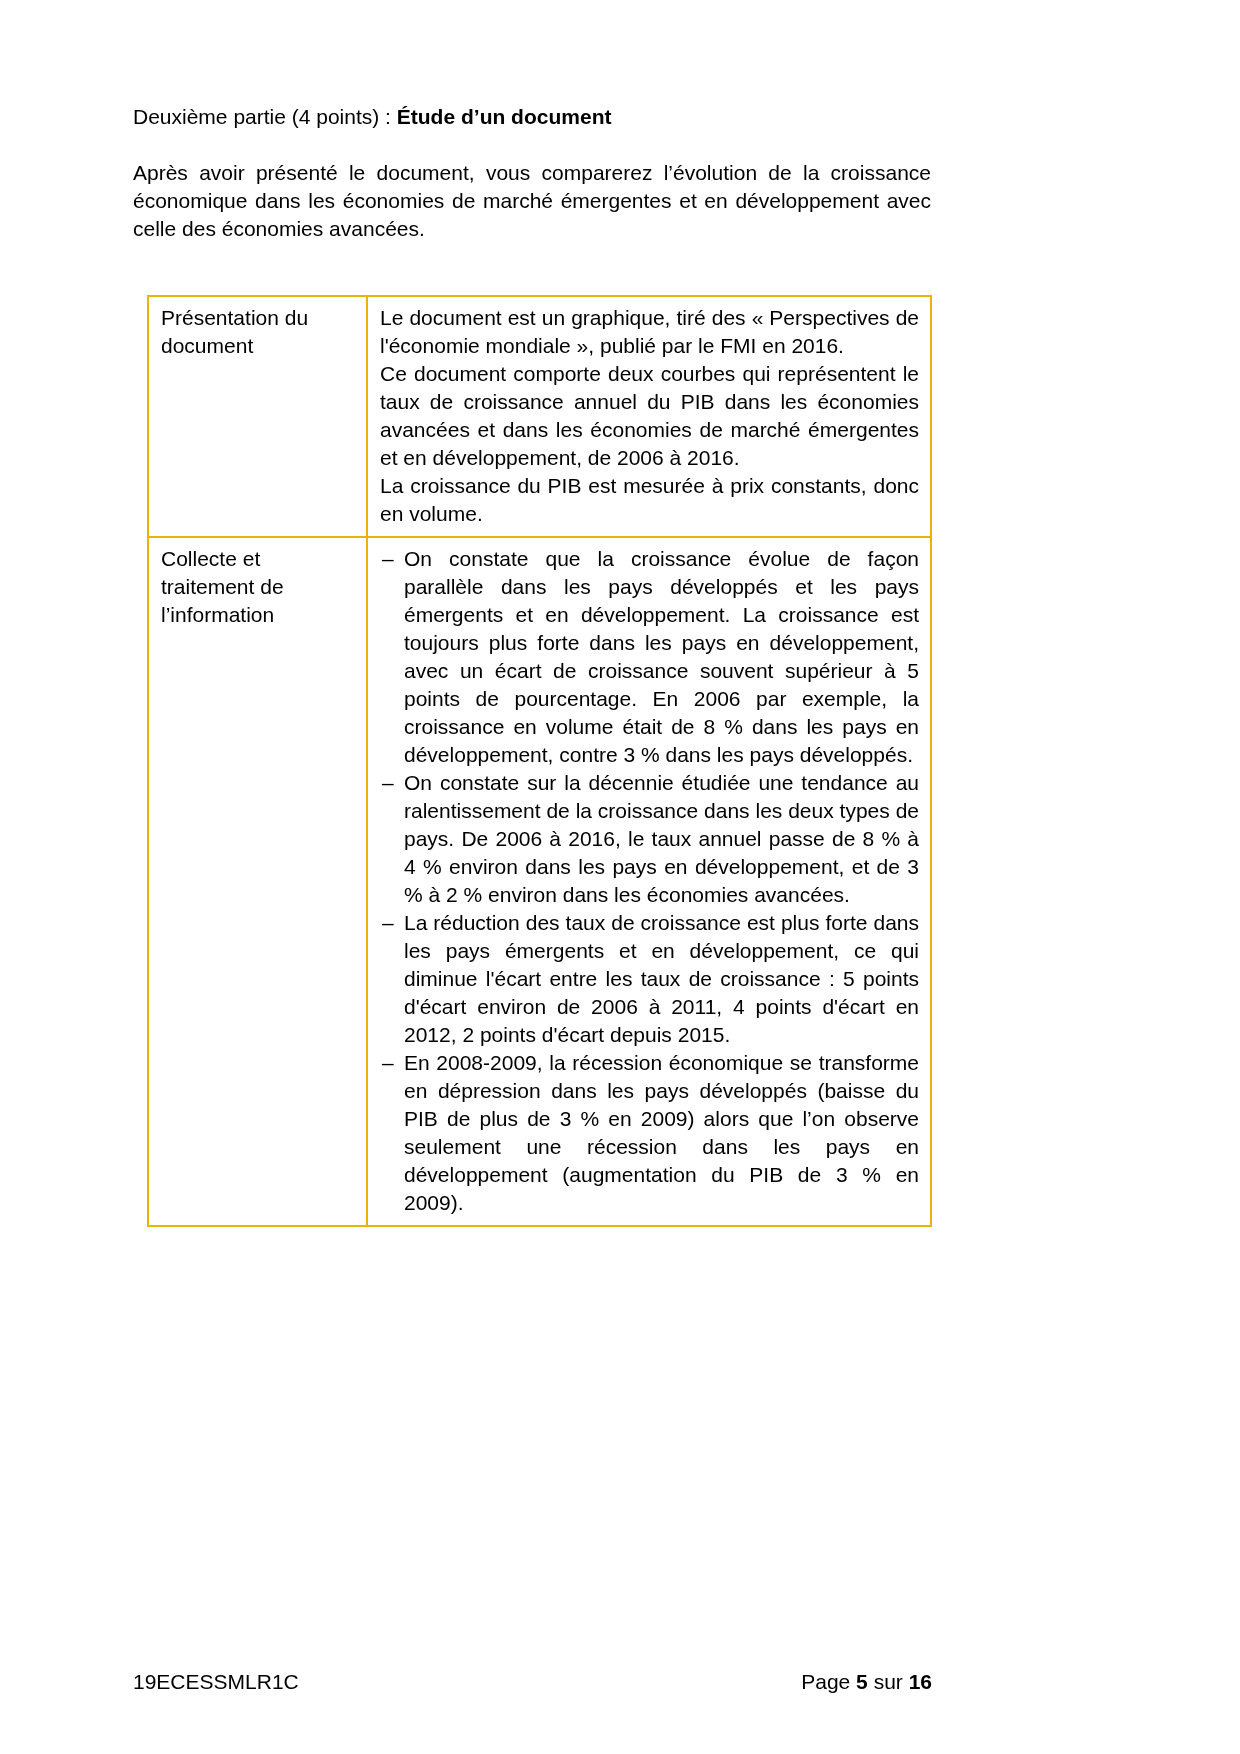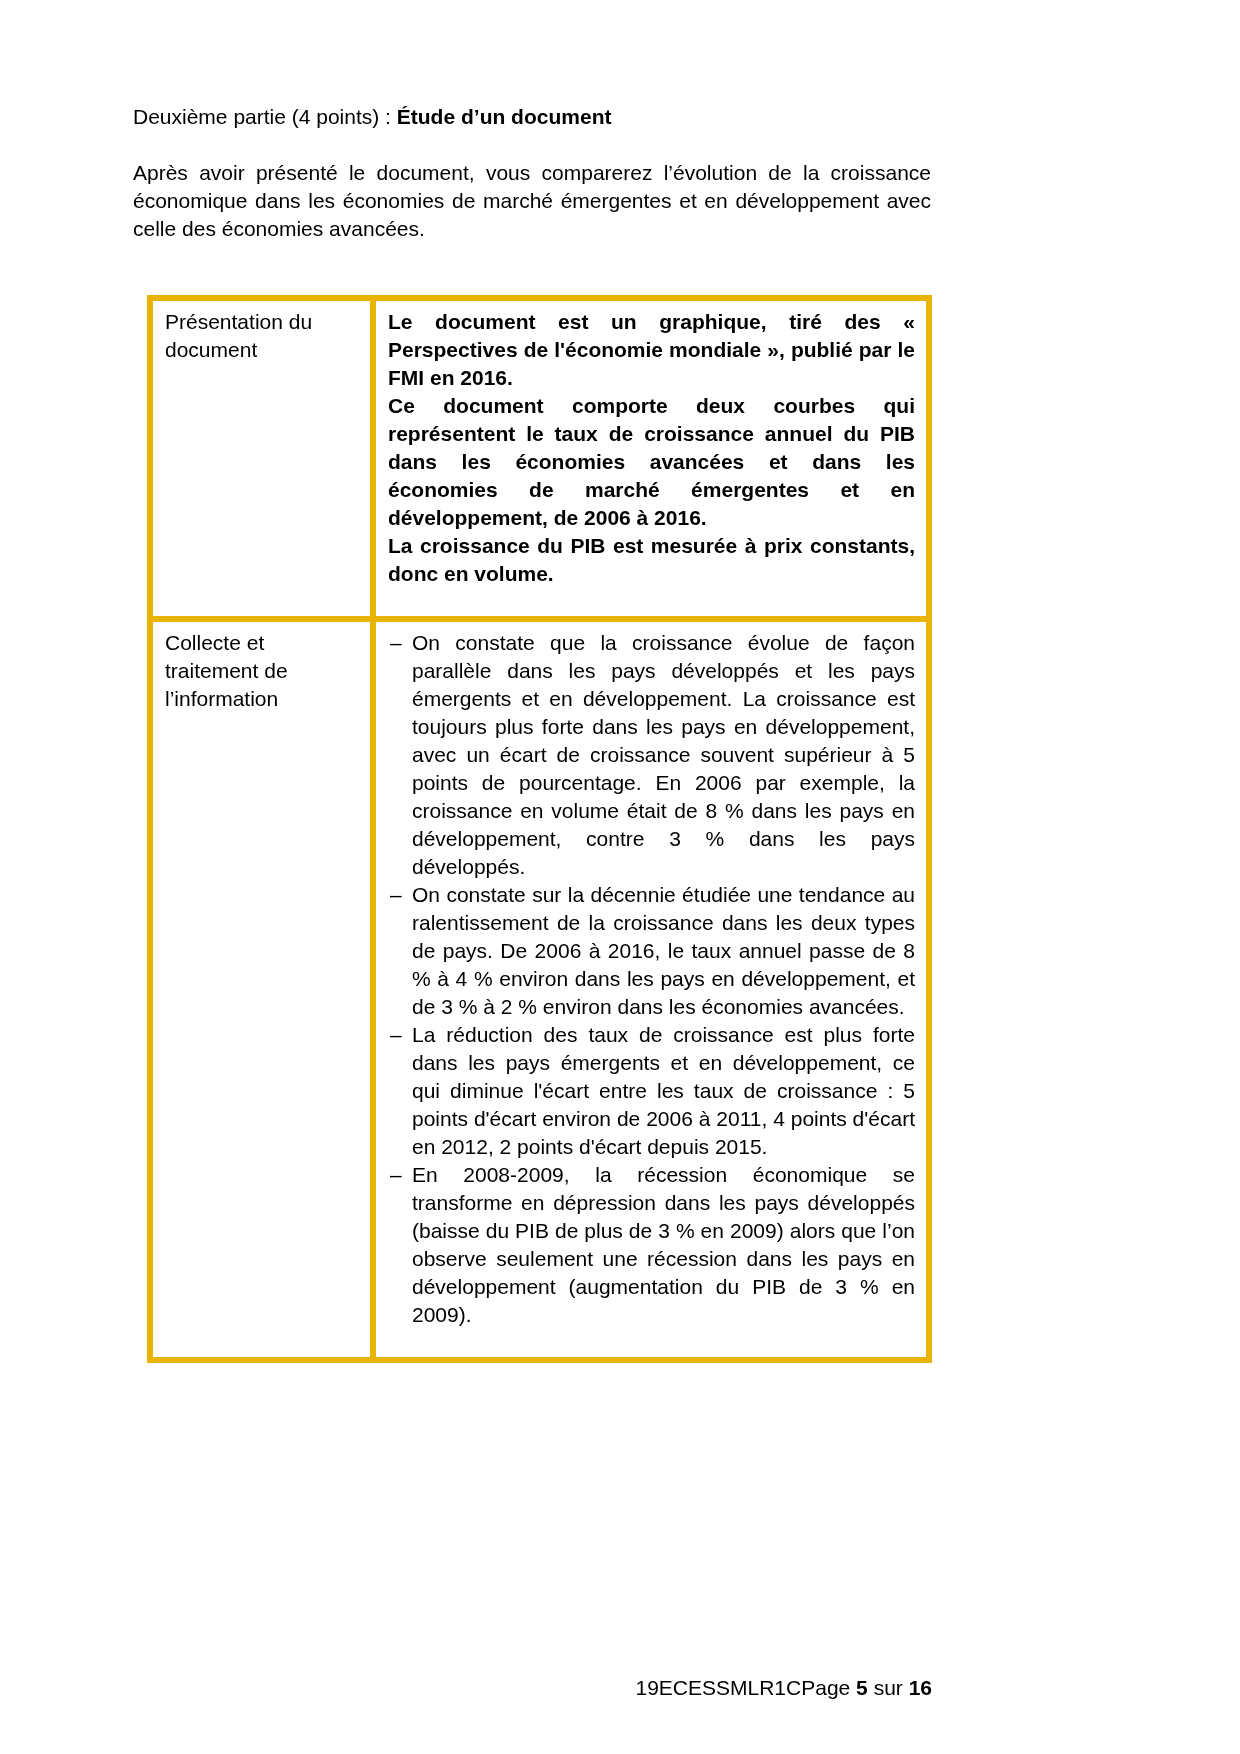--- a/index.html
+++ b/index.html
@@ -39,51 +39,49 @@
     font-weight: bold;
     margin: 0 0 32px 0;
   }
   table.answer-table {
     border-collapse: collapse;
     margin-left: 14px;
     width: calc(100% - 13px);
     table-layout: fixed;
   }
   table.answer-table td {
-    border: 6px solid #eab308;
+    border: 2px solid #eab308;
     vertical-align: top;
-    padding: 7px 11px 28px 12px;
+    padding: 7px 11px 8px 12px;
   }
   td.label-cell {
     width: 194px;
     padding-right: 8px;
   }
   td.body-cell p {
     margin: 0;
     text-align: justify;
-    font-weight: bold;
   }
   .bullet {
     position: relative;
     padding-left: 24px;
     text-align: justify;
   }
   .bullet .dash {
     position: absolute;
     left: 2px;
     top: 0;
   }
   .footer {
     position: absolute;
     left: 133px;
     right: 132px;
     top: 1668px;
     display: flex;
-    justify-content: flex-end;
-    margin-top: 6px;
+    justify-content: space-between;
   }
   .footer .bold { font-weight: bold; }
 </style>
 </head>
 <body>
 
 <div class="page">
   <div class="content">
 
     <p class="doc-title">

